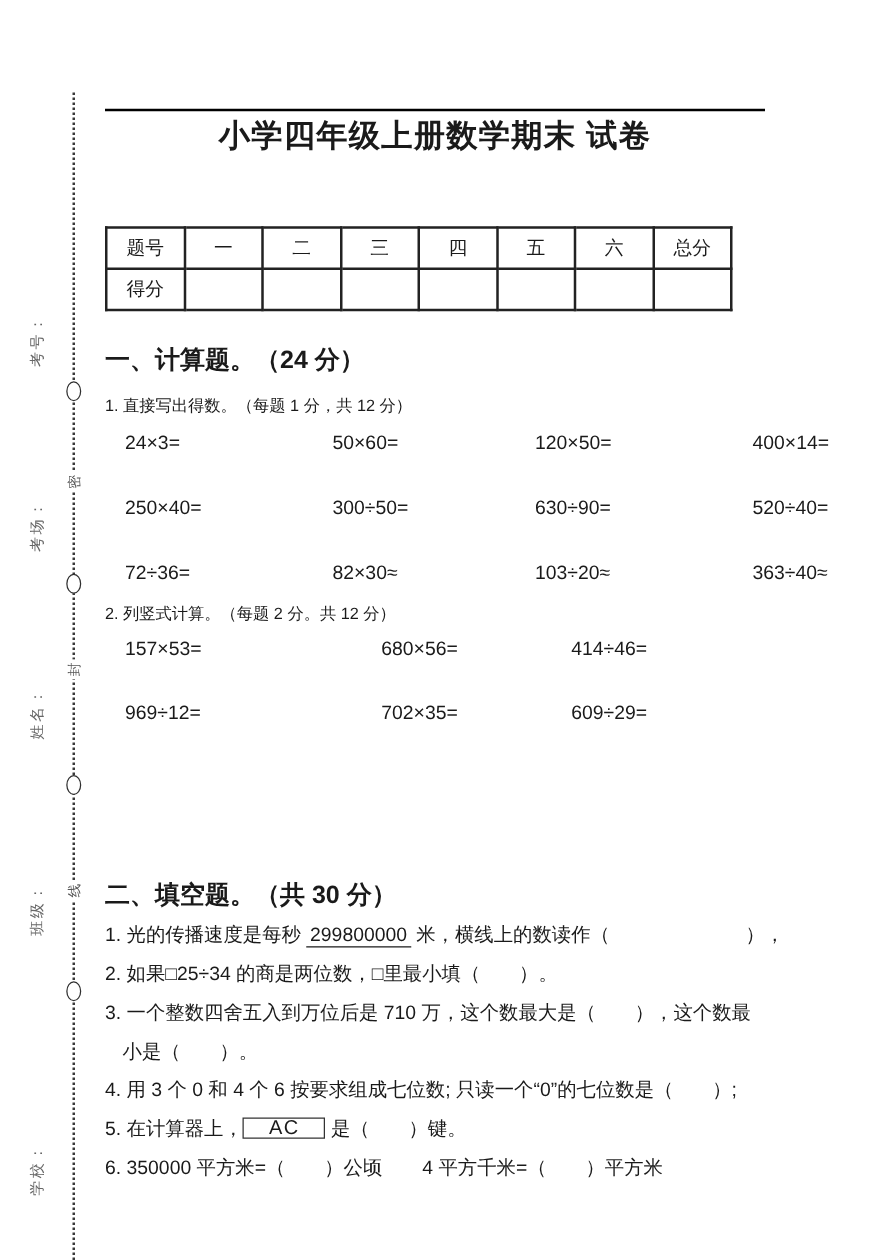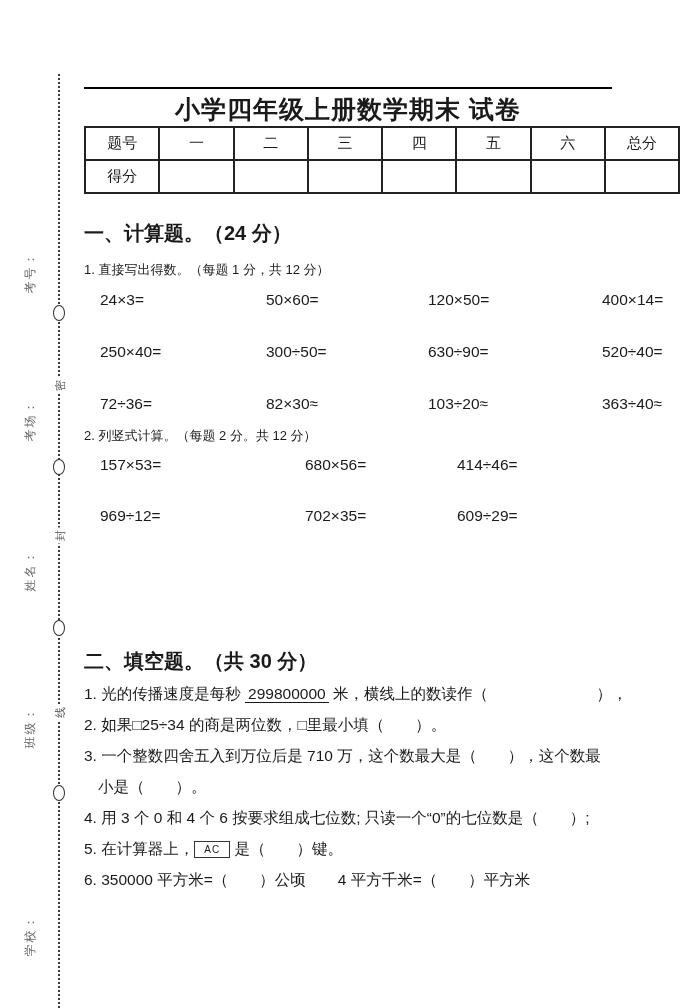--- a/index.html
+++ b/index.html
@@ -32,21 +32,21 @@
   }
   
   .content{position:absolute;left:84px;top:17px;width:556px;}
   .top-rule{margin-top:70px;width:528px;border-top:2px solid #000;}
   .paper-title{
     margin:3px 0 0 0;width:528px;text-align:center;
     font-size:25px;font-weight:bold;letter-spacing:1px;line-height:34px;
   }
   
   table.score{
-    border-collapse:collapse;width:596px;table-layout:fixed;
+    border-collapse:collapse;margin-top:55px;width:502px;table-layout:fixed;
   }
   table.score td{
     border:2px solid #222;height:31px;text-align:center;
     font-size:15px;padding:0;
   }
   
   .sec-heading{font-size:20px;font-weight:bold;line-height:22px;}
   .s1-heading{margin-top:28px;}
   .q-label{font-size:13px;line-height:22px;}
   .q1-label{margin-top:15px;}
@@ -59,22 +59,22 @@
     font-size:15.5px;line-height:24px;padding-left:16px;
   }
   .q2-label{margin-top:8px;}
   .q2-row1{margin-top:6px;}
   .q2-row2{margin-top:27px;}
   .s2-heading{margin-top:122px;}
   .fill-line{font-size:15.5px;line-height:31px;white-space:nowrap;}
   .fill-first{margin-top:6px;}
   .underlined-num{border-bottom:1.5px solid #1a1a1a;padding:0 3px;}
   .key-box{
-    display:inline-block;border:1px solid #333;padding:0 9px;
-    font-size:10px;line-height:15px;vertical-align:1px;letter-spacing:1px;
+    display:inline-block;border:1px solid #333;padding:0 20px;
+    font-size:16px;line-height:15px;vertical-align:1px;letter-spacing:1px;
   }
   .indent{padding-left:14px;}
   .gap-inline{display:inline-block;width:32px;}
 </style>
 </head>
 <body>
 
 <div class="seal-line"></div>
 
 <div class="seal-circle" style="top:305px"></div>

